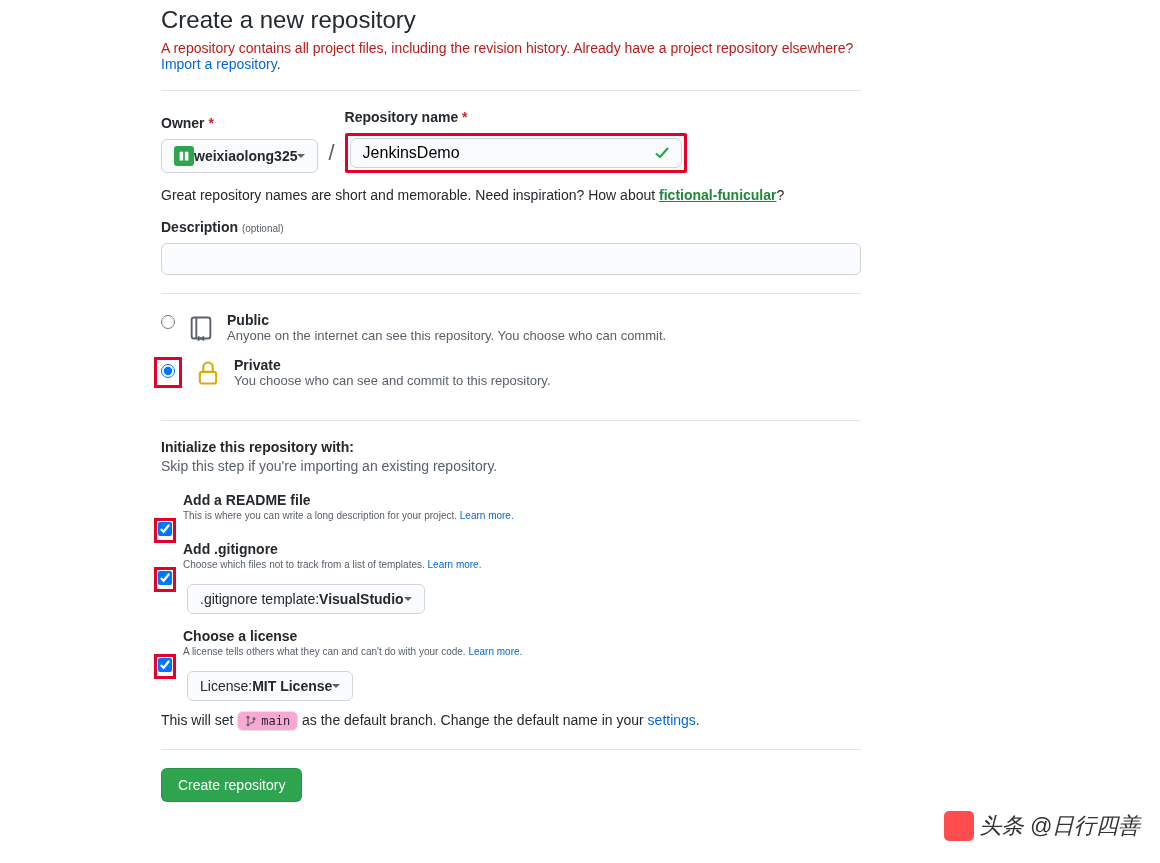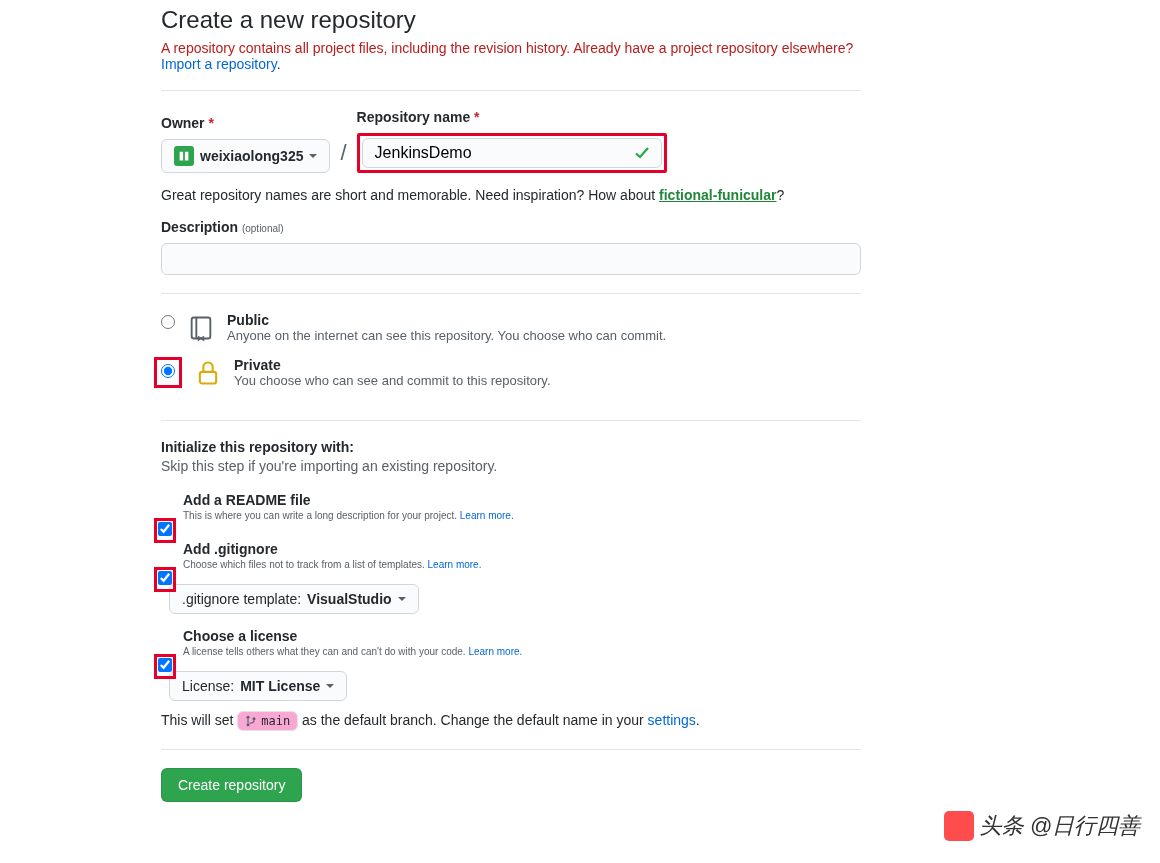--- a/index.html
+++ b/index.html
@@ -25,34 +25,33 @@
     .btn-select, .btn-dropdown {
       border: 1px solid #d1d5da;
       border-radius: 6px;
       background: #fafbfc;
       padding: 6px 12px;
       font-size: 14px;
       font-weight: 600;
       color: #24292e;
       display: inline-flex;
       align-items: center;
-      gap: 6px;
       cursor: pointer;
     }
     .btn-dropdown { font-weight:400; }
     .owner-avatar {
       width: 20px; height: 20px; border-radius: 3px;
       background: #2ea44f;
       display: inline-flex; align-items: center; justify-content: center;
     }
     .caret { width: 0; height: 0; border-left: 4px solid transparent; border-right: 4px solid transparent; border-top: 4px solid #586069; display:inline-block;}
     .repo-input-wrap { position: relative; }
     .repo-input {
       border: 1px solid #d1d5da; border-radius: 6px;
-      padding: 5px 34px 5px 12px; font-size: 16px; width: 300px;
+      padding: 5px 34px 5px 12px; font-size: 16px; width: 332px;
       background:#fafbfc;
     }
     .highlight-box { border: 3px solid #e4002b; border-radius: 2px; padding: 2px; display:inline-block; }
     .check-icon { position:absolute; right:12px; top:50%; transform:translateY(-50%); width:16px; height:16px; }
 
     .help-line { margin-top: 14px; color:#24292e; font-size:14px; }
     .suggest { color:#22863a; font-weight:600; }
 
     .description-input {
       width: 100%; border: 1px solid #d1d5da; border-radius:6px; padding:6px 10px; font-size:14px; height:32px; background:#fafbfc;
@@ -68,21 +67,21 @@
 
     .init-section-title { font-weight:600; margin-bottom:3px; }
     .init-skip { color:#586069; margin-bottom: 14px; }
 
     .check-row { display:flex; align-items:flex-end; gap: 10px; padding: 4px 0 8px 0; }
     .check-col { position: relative; }
     .checkbox-highlight { border: 3px solid #e4002b; padding:1px; position:absolute; left:-7px; top:-3px; }
     .checkbox { width:14px; height:14px; }
     .check-text .ct-title { font-weight:600; color:#24292e;}
     .check-text .ct-desc { color:#586069; font-size:10px; margin-top:2px; }
-    .indent-dropdown { margin-left: 8px; margin-top:6px; margin-bottom:10px; }
+    .indent-dropdown { margin-left: 26px; margin-top:6px; margin-bottom:10px; }
     .btn-dropdown .dd-label { font-weight:400;}
     .btn-dropdown .dd-value { font-weight:600;}
 
     .branch-line { color:#24292e; }
     .branch-badge {
       display:inline-flex; align-items:center; gap:4px;
       background:#f9a8d4; border:1px solid #e1e4e8; border-radius:6px;
       padding: 2px 7px; font-family: SFMono-Regular, Consolas, monospace; font-size:12px;
       vertical-align: middle;
     }

